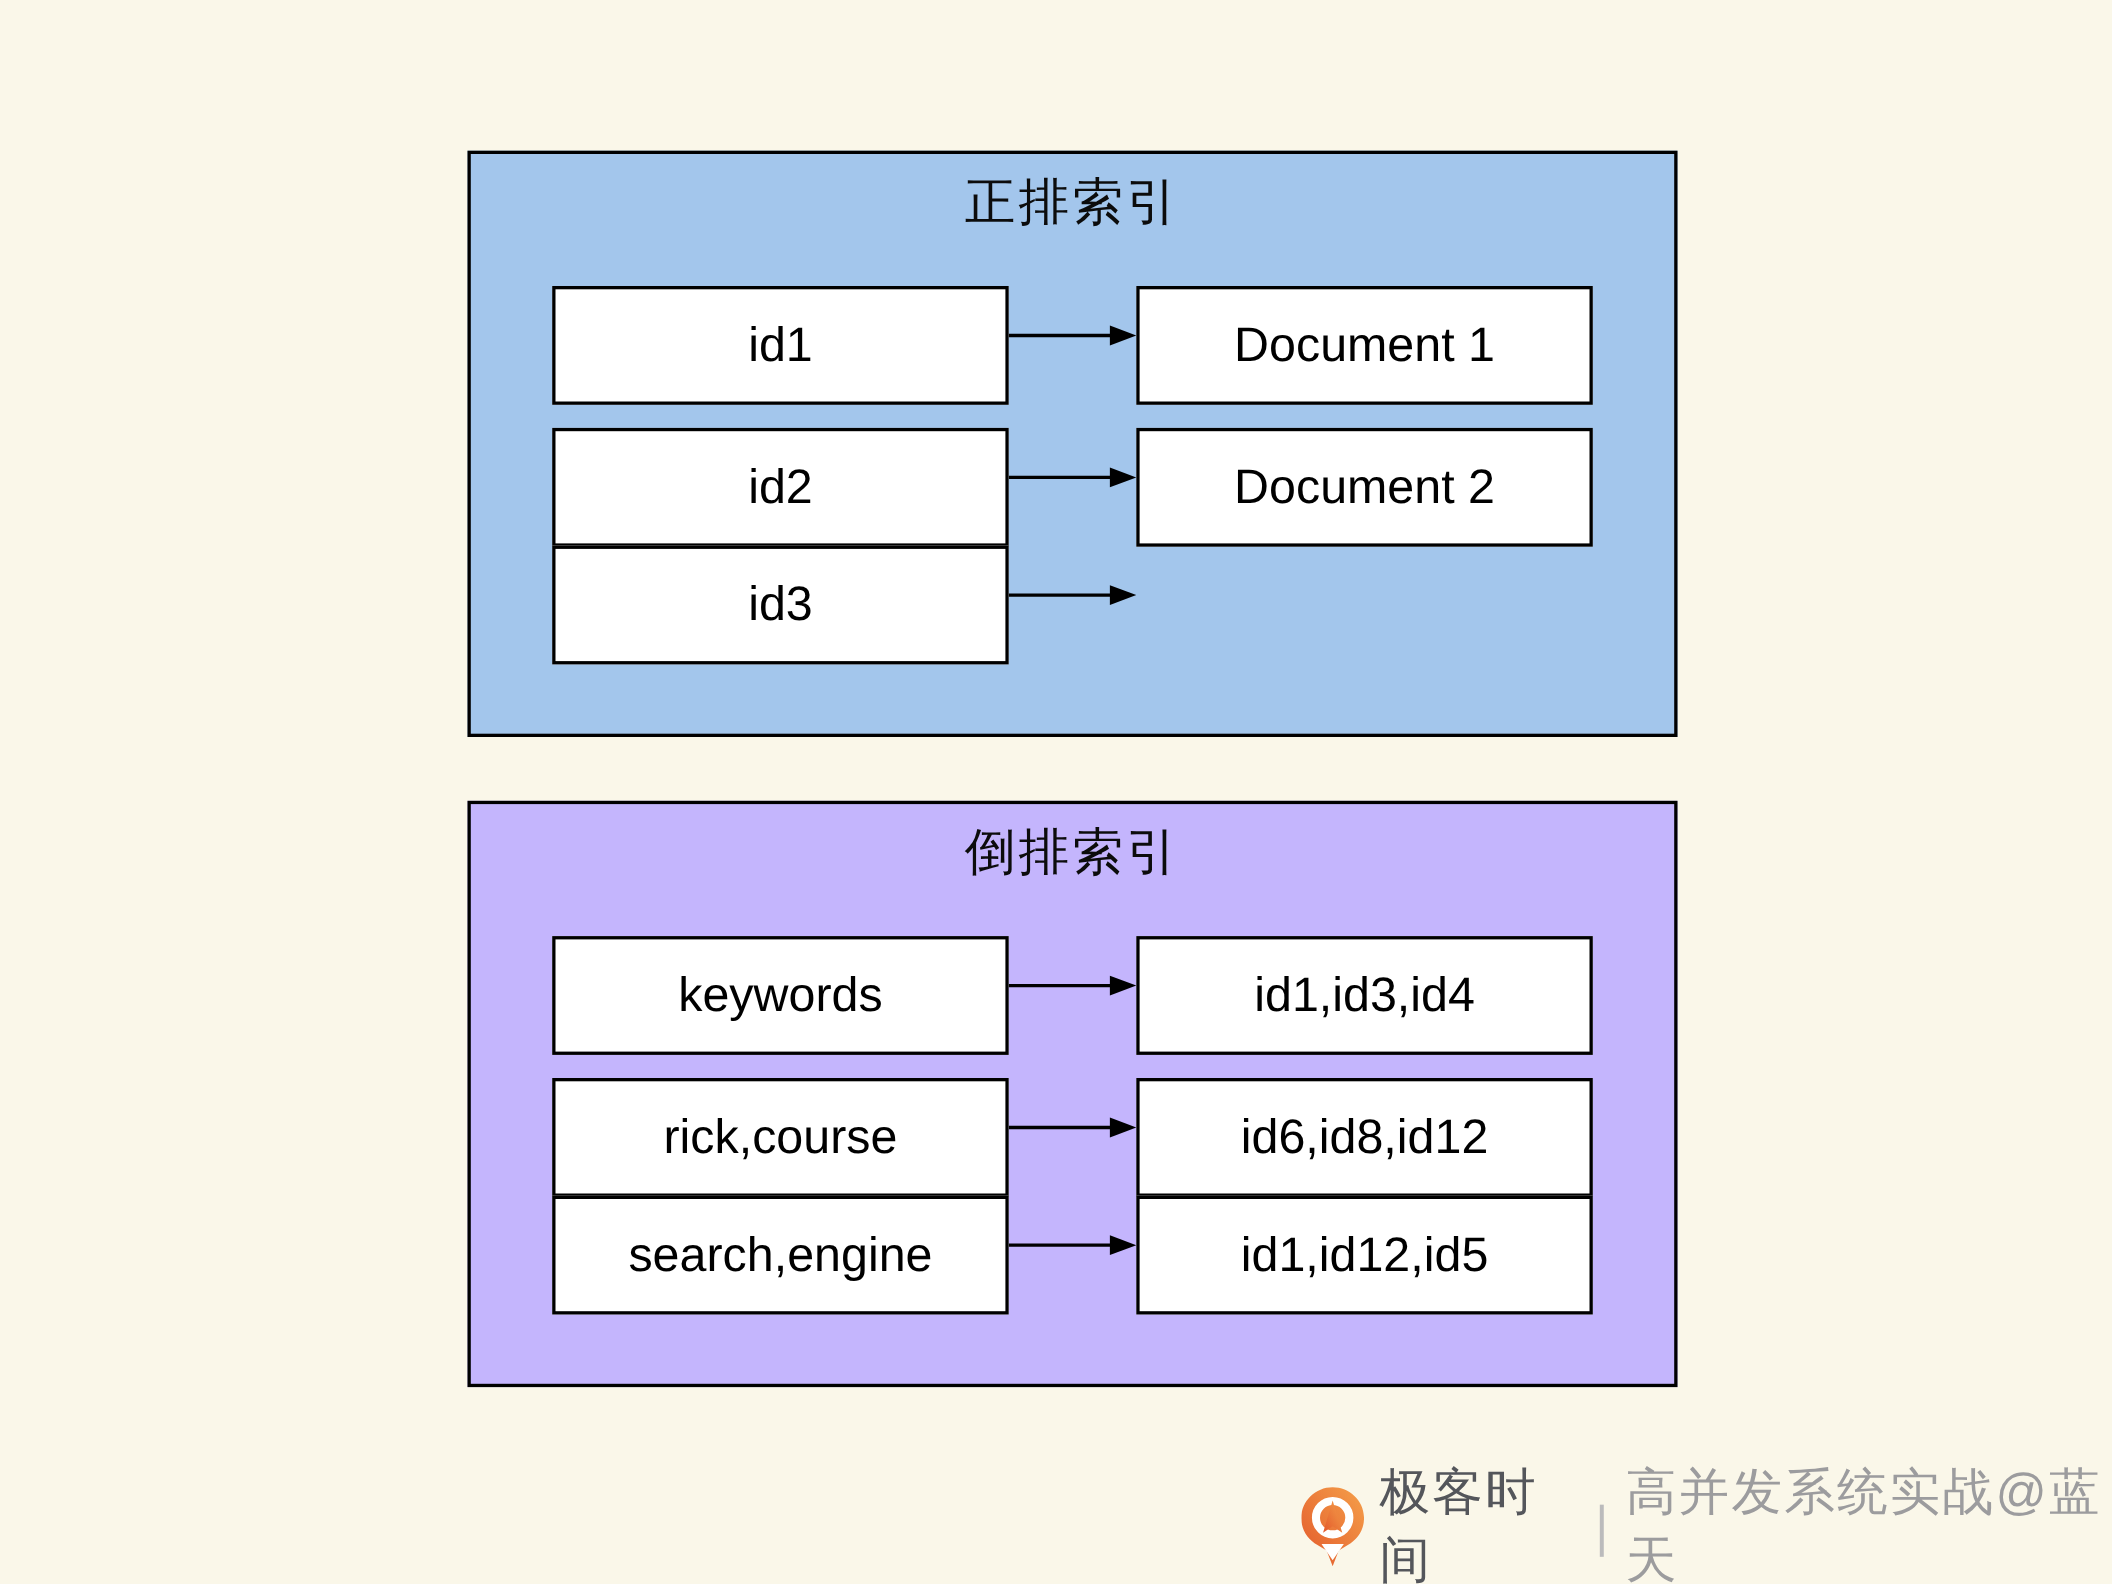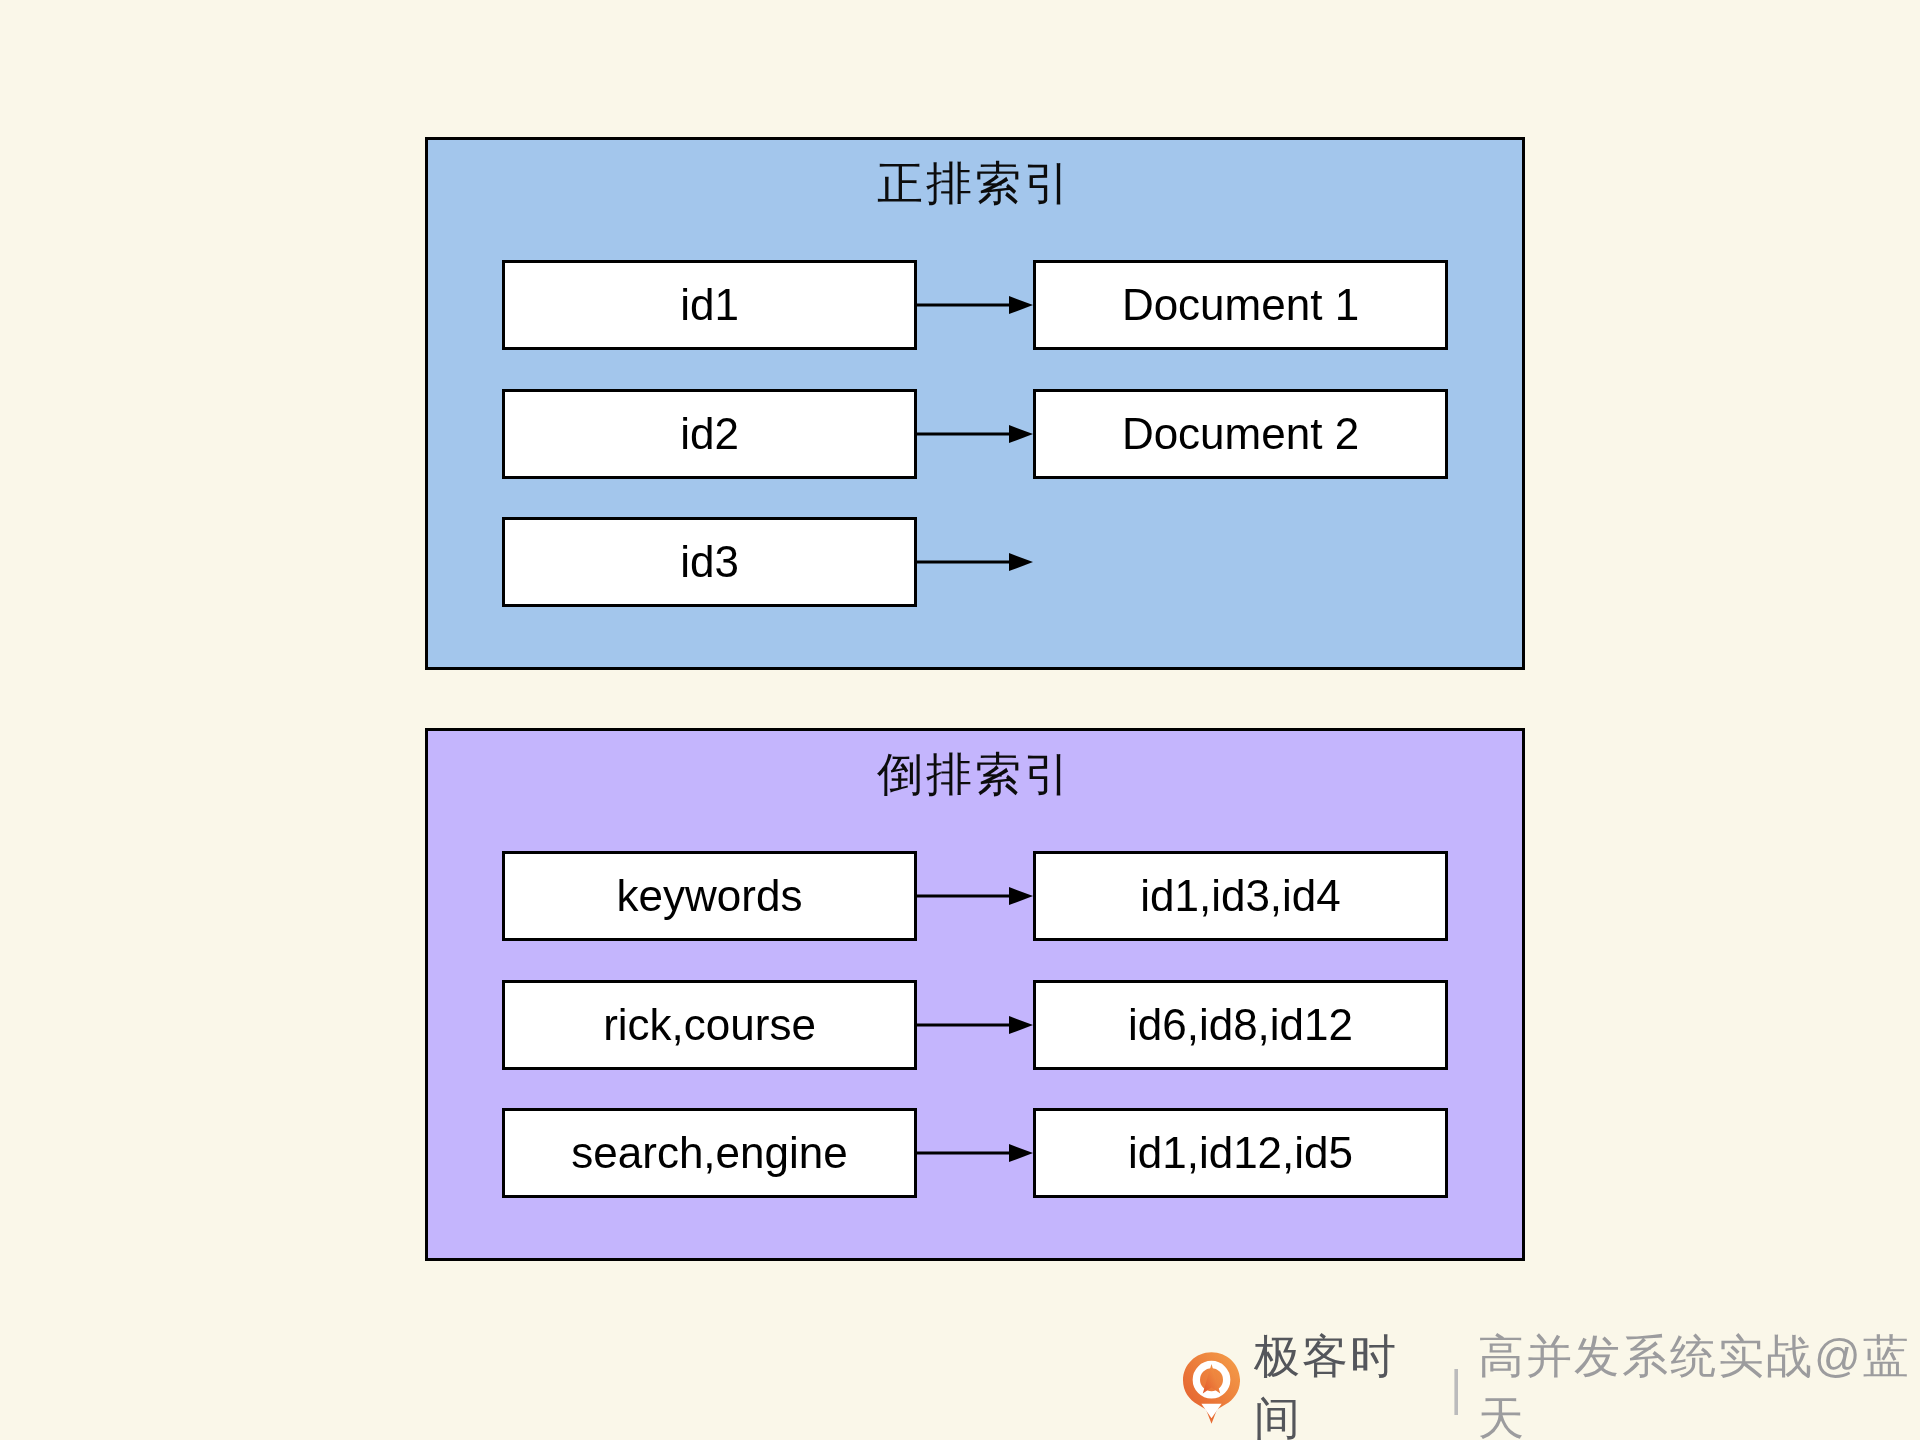--- a/index.html
+++ b/index.html
@@ -36,26 +36,26 @@
     letter-spacing: 3px;
   }
   .row {
     position: absolute;
     left: 0;
     width: 100%;
     height: 90px;
   }
   .row-0 { top: 120px; }
   .row-1 { top: 249px; }
-  .row-2 { top: 377px; }
+  .row-2 { top: 356px; }
   .node {
     position: absolute;
     top: 0;
     width: 415px;
-    height: 90px;
+    height: 108px;
     background: #FFFFFF;
     border: 3px solid #000;
     box-sizing: border-box;
     display: flex;
     align-items: center;
     justify-content: center;
     font-size: 44px;
     color: #000;
     white-space: nowrap;
   }

